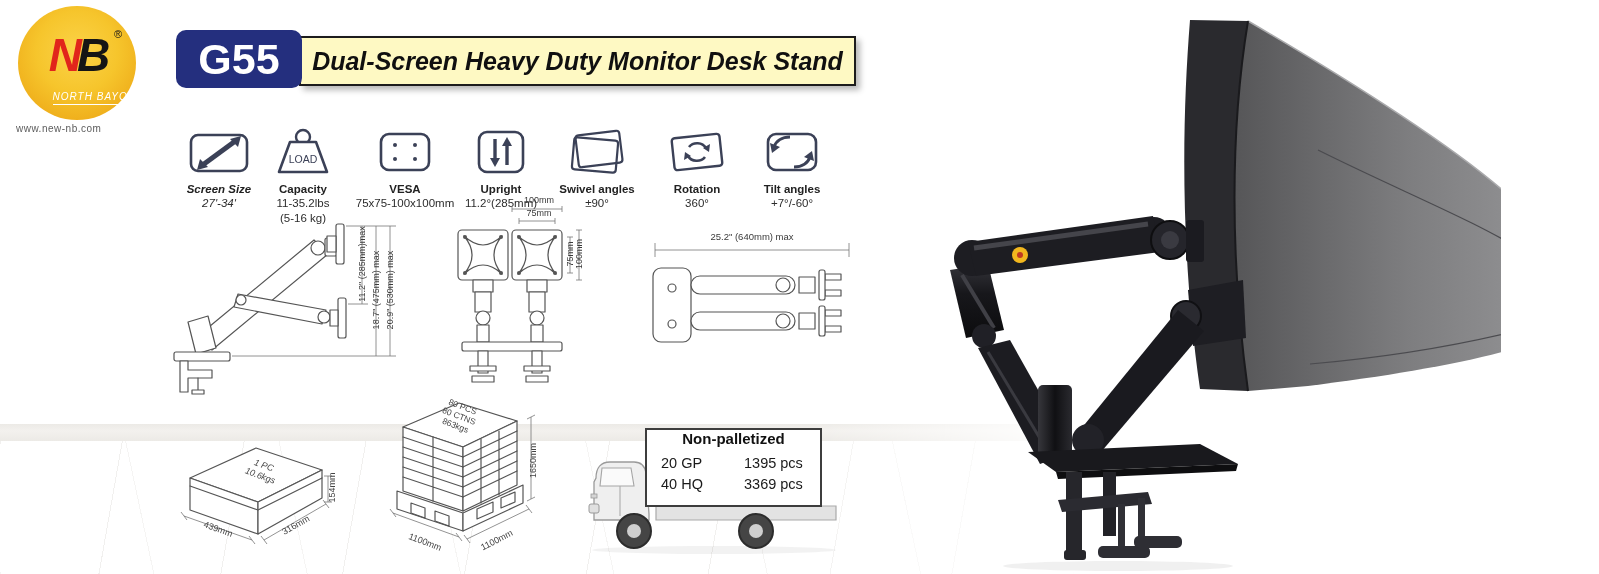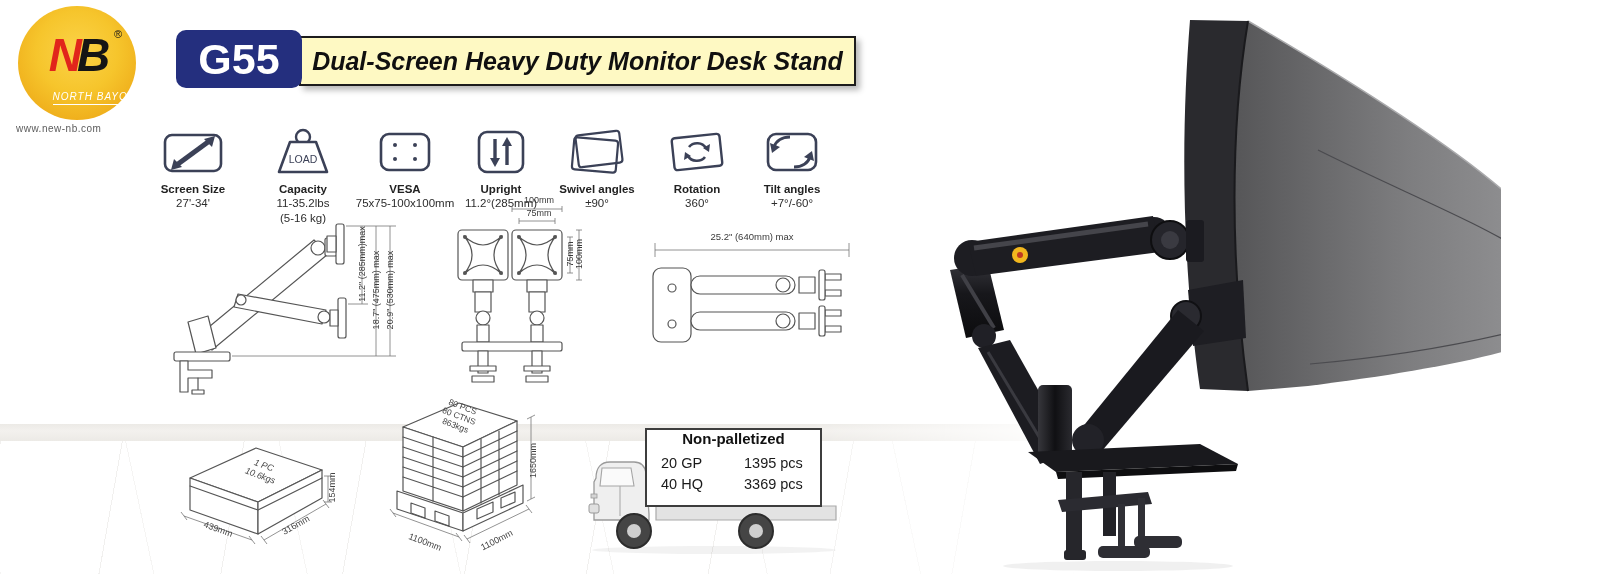--- a/index.html
+++ b/index.html
@@ -84,21 +84,21 @@
     <div class="website">www.new-nb.com</div>
   </div>
 
   <div class="model-badge">
       <span>G55</span>
     </div>
   <div class="title-box">
       <span>Dual-Screen Heavy Duty Monitor Desk Stand</span>
     </div>
 
-  <div class="spec-item" style="left:133px;">
+  <div class="spec-item" style="left:159px;font-style:italic;">
     <svg width="64" height="50" viewBox="0 0 64 50">
       <rect x="4" y="8" width="56" height="36" rx="7" fill="none" stroke="#3b4157" stroke-width="2.6"></rect>
       <line x1="17" y1="37" x2="47" y2="15" stroke="#3b4157" stroke-width="5"></line>
       <polygon points="10,43 21,40 13,32" fill="#3b4157"></polygon>
       <polygon points="54,9 43,12 51,20" fill="#3b4157"></polygon>
     </svg>
     <div class="spec-label">Screen Size</div>
     <div class="spec-value">27'-34'</div>
   </div>
 

